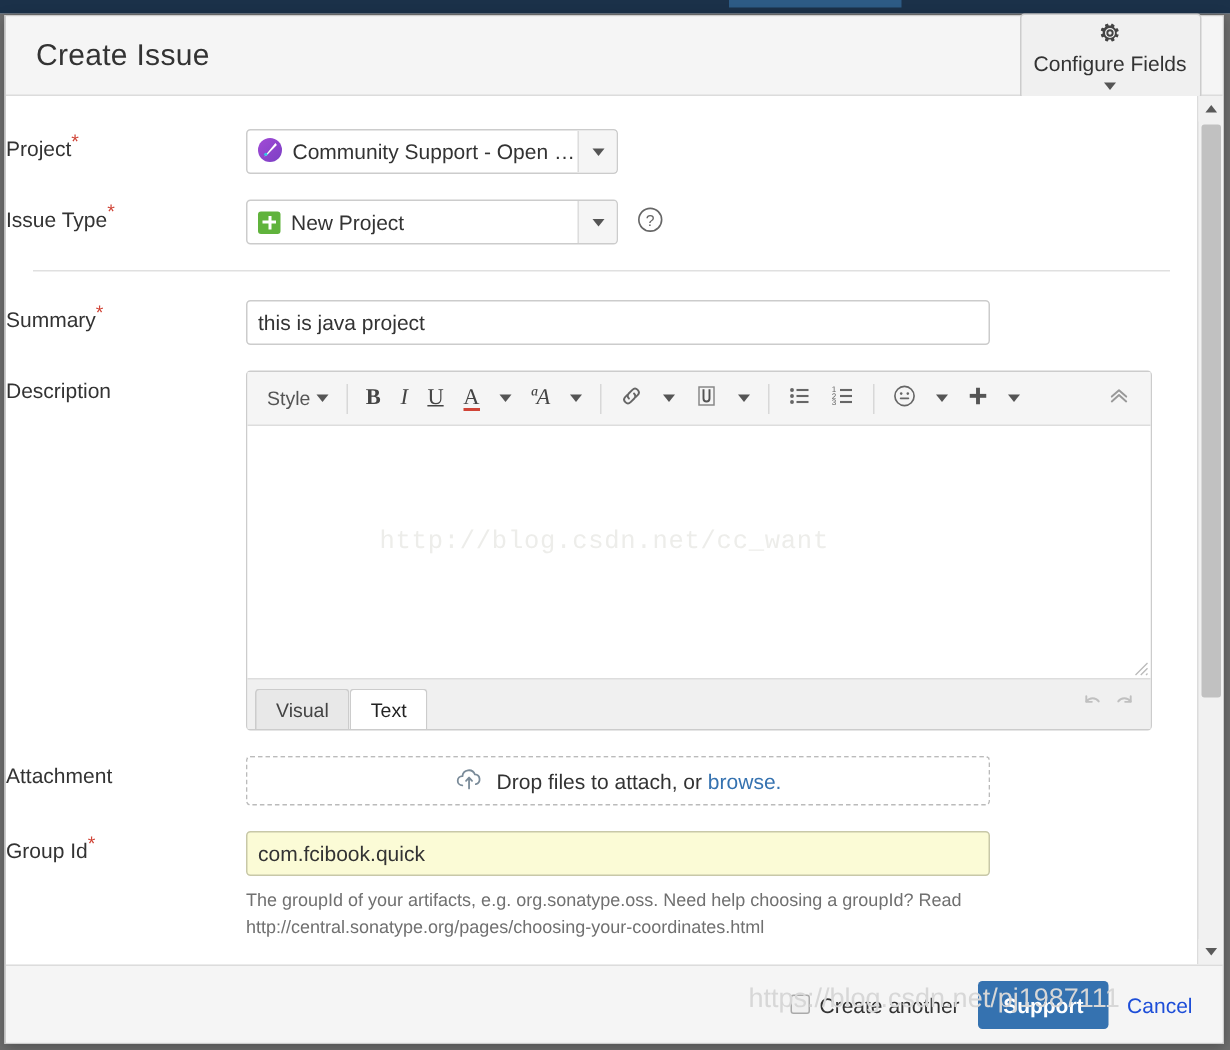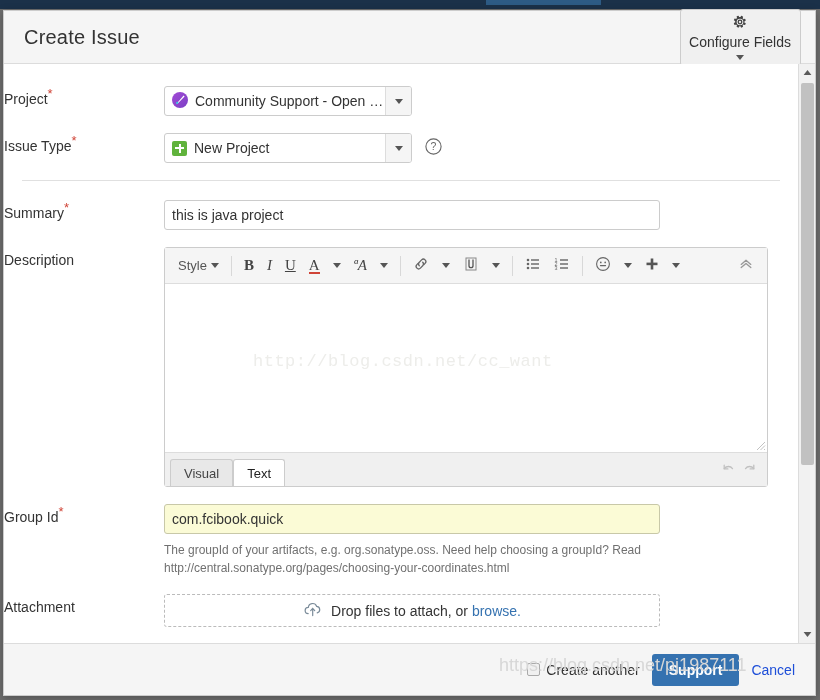--- a/index.html
+++ b/index.html
@@ -502,48 +502,48 @@
                   <path d="M12.8 4.2 L12.8 7.9 L9.1 7.9" fill="none" stroke="#888" stroke-width="1.3" stroke-linecap="round" stroke-linejoin="round"></path>
                 </svg>
               </span>
             </div>
           </div>
         </div>
       </div>
 
       <div class="field-row">
         <div class="field-label">
-          <span>Group Id</span><span class="req">*</span>
-        </div>
-        <div class="field-ctl">
-          <input class="text-input autofill" type="text" value="com.fcibook.quick" style="">
-          <div class="help-text">
-            <div>The groupId of your artifacts, e.g. org.sonatype.oss. Need help choosing a groupId? Read</div>
-            <div>http://central.sonatype.org/pages/choosing-your-coordinates.html</div>
-          </div>
-        </div>
-      </div>
-
-      <div class="field-row">
-        <div class="field-label">
           <span>Attachment</span>
         </div>
         <div class="field-ctl">
           <div class="dropzone">
             <span>
               <svg width="20" height="17" viewBox="0 0 20 17" aria-hidden="true">
                 <path d="M5.2 12.6 a3.1 3.1 0 0 1 .1-6.2 a4.3 4.3 0 0 1 8.3-1.1 a3.3 3.3 0 0 1 .6 6.5" fill="none" stroke="#7a8b99" stroke-width="1.2" stroke-linecap="round"></path>
                 <path d="M9.7 14.6 L9.7 7.6 M9.7 7.4 L7.7 9.6 M9.7 7.4 L11.7 9.6" fill="none" stroke="#7a8b99" stroke-width="1.2" stroke-linecap="round" stroke-linejoin="round"></path>
               </svg>
             </span>
             <span><span>Drop files to attach, or </span><a>browse.</a></span>
           </div>
         </div>
       </div>
 
+      <div class="field-row">
+        <div class="field-label">
+          <span>Group Id</span><span class="req">*</span>
+        </div>
+        <div class="field-ctl">
+          <input class="text-input autofill" type="text" value="com.fcibook.quick" style="">
+          <div class="help-text">
+            <div>The groupId of your artifacts, e.g. org.sonatype.oss. Need help choosing a groupId? Read</div>
+            <div>http://central.sonatype.org/pages/choosing-your-coordinates.html</div>
+          </div>
+        </div>
+      </div>
+
     </div>
 
     <div id="scrollbar">
       <div class="sb-arrow" id="sb-up">
         <svg width="9" height="7" viewBox="0 0 9 7" aria-hidden="true">
           <path d="M4.5 1 L8.4 6 L0.6 6 Z" fill="#5a5a5a"></path>
         </svg>
       </div>
       <div id="sb-thumb"></div>
       <div class="sb-arrow" id="sb-down">

